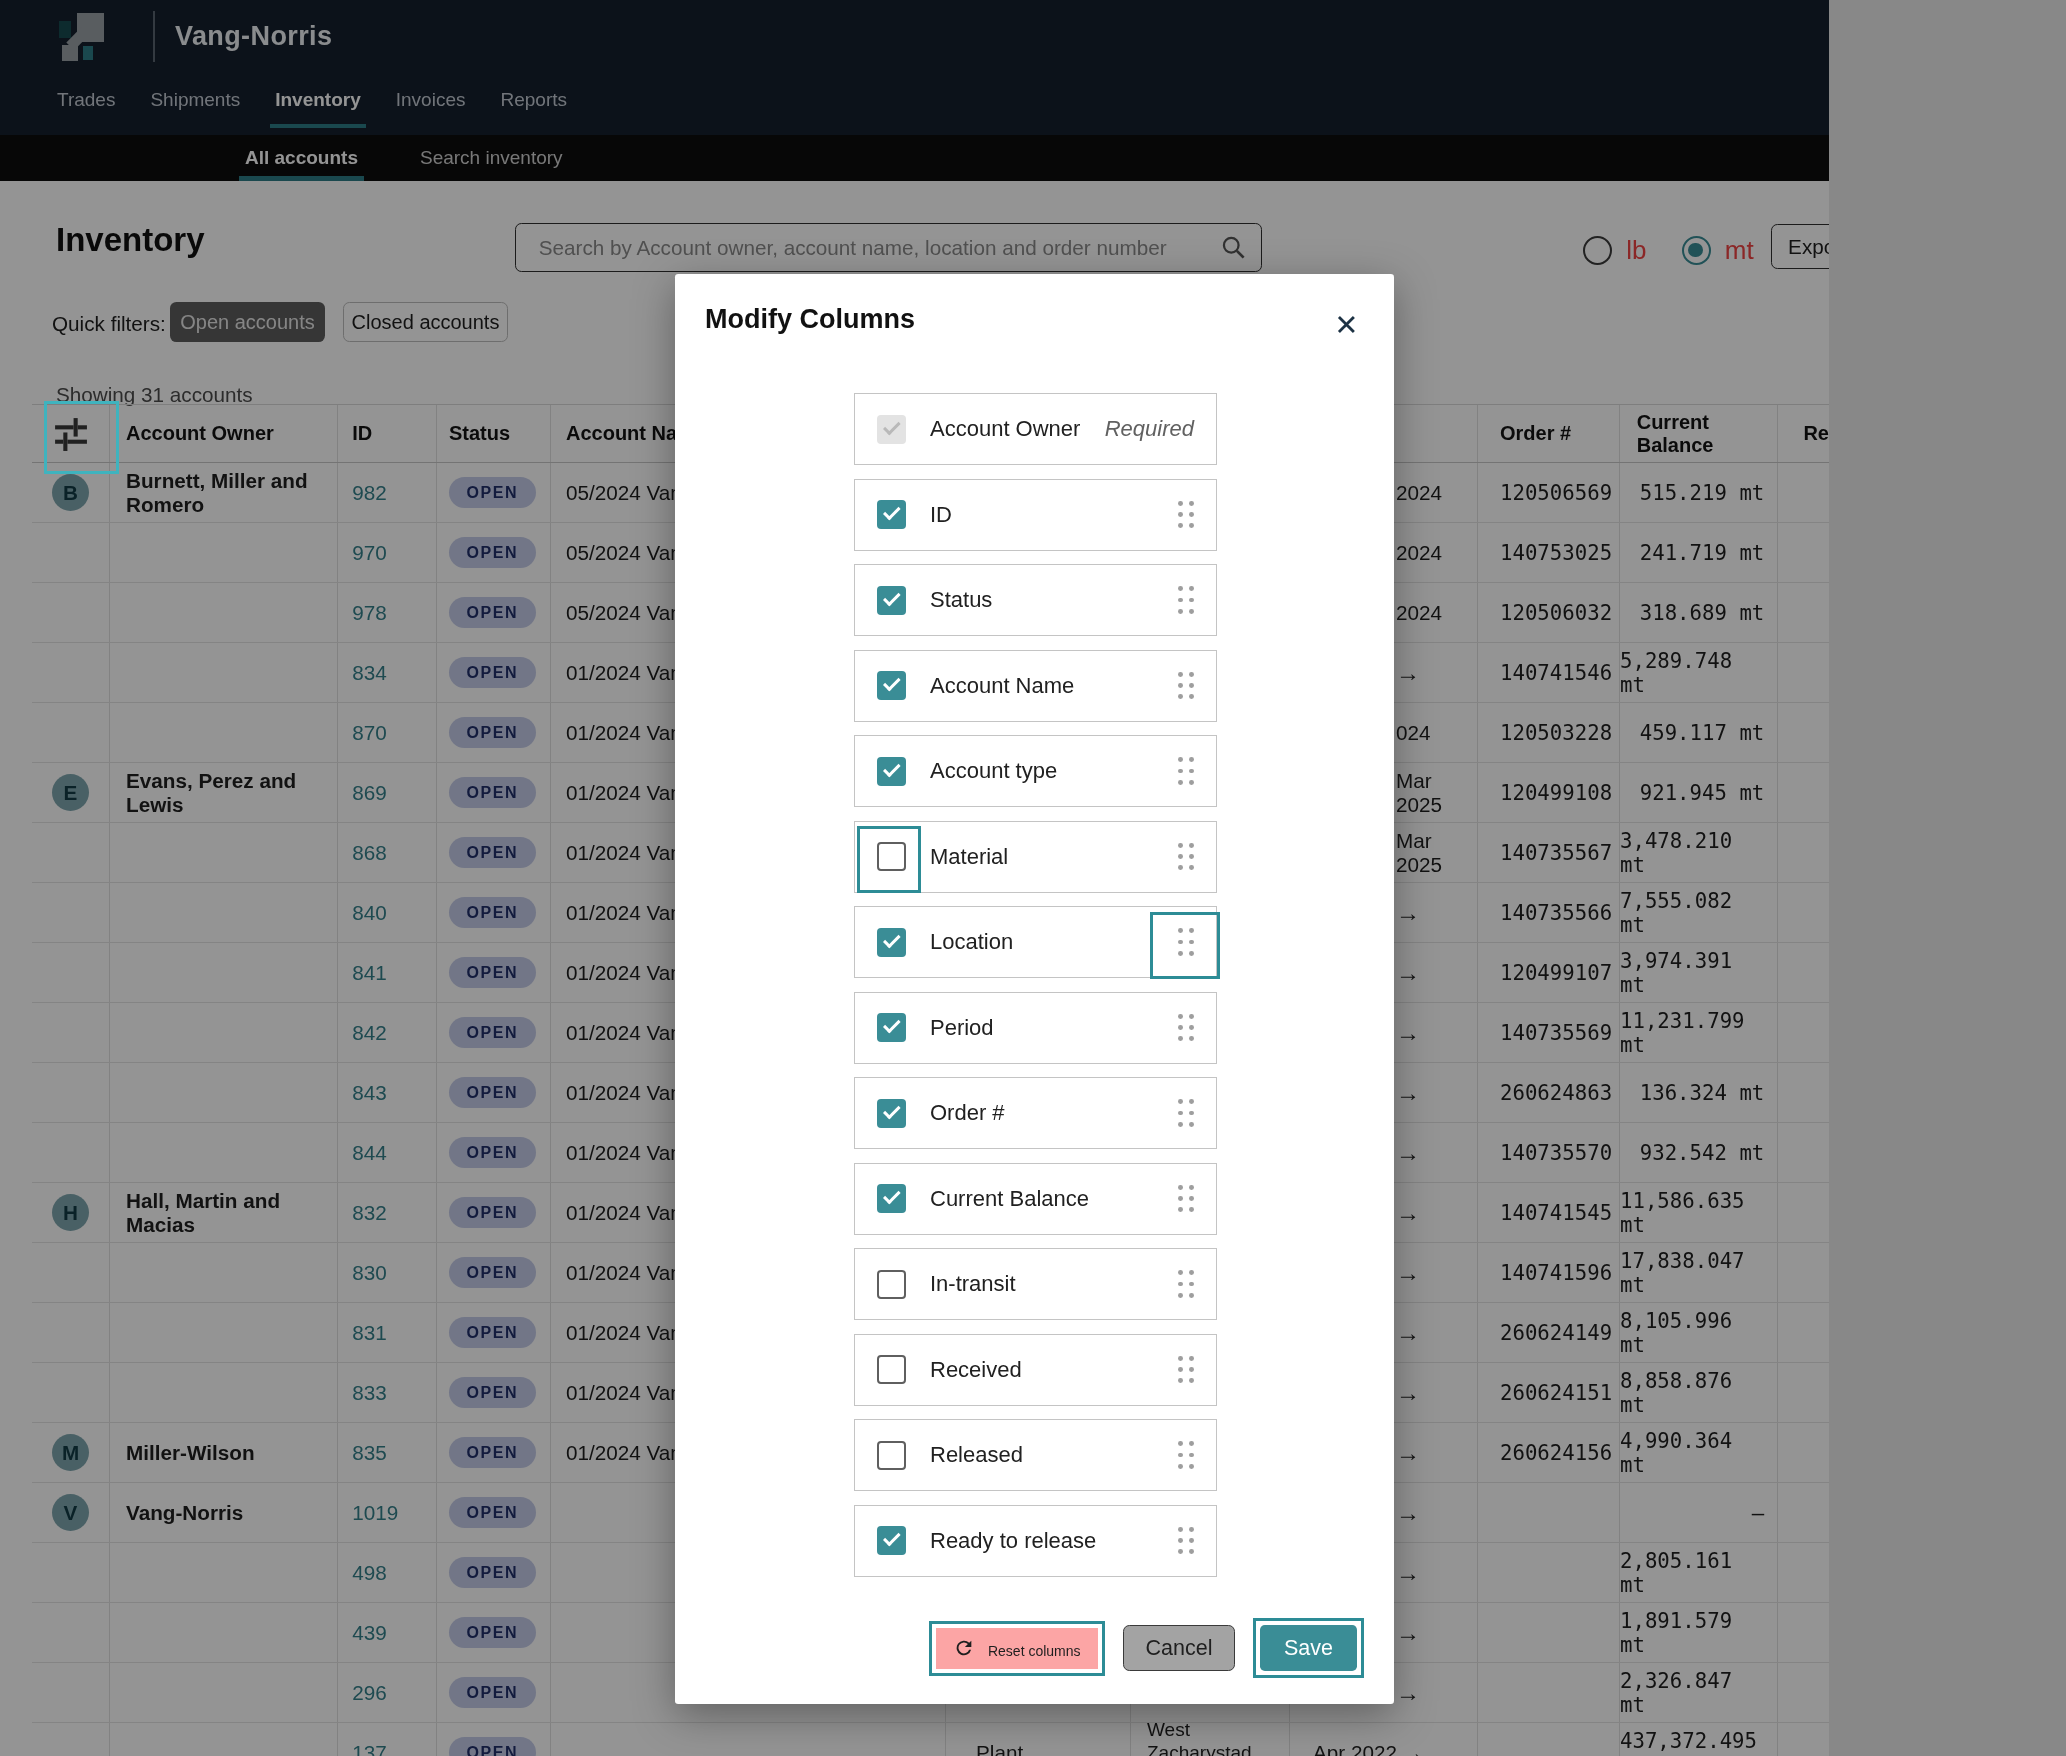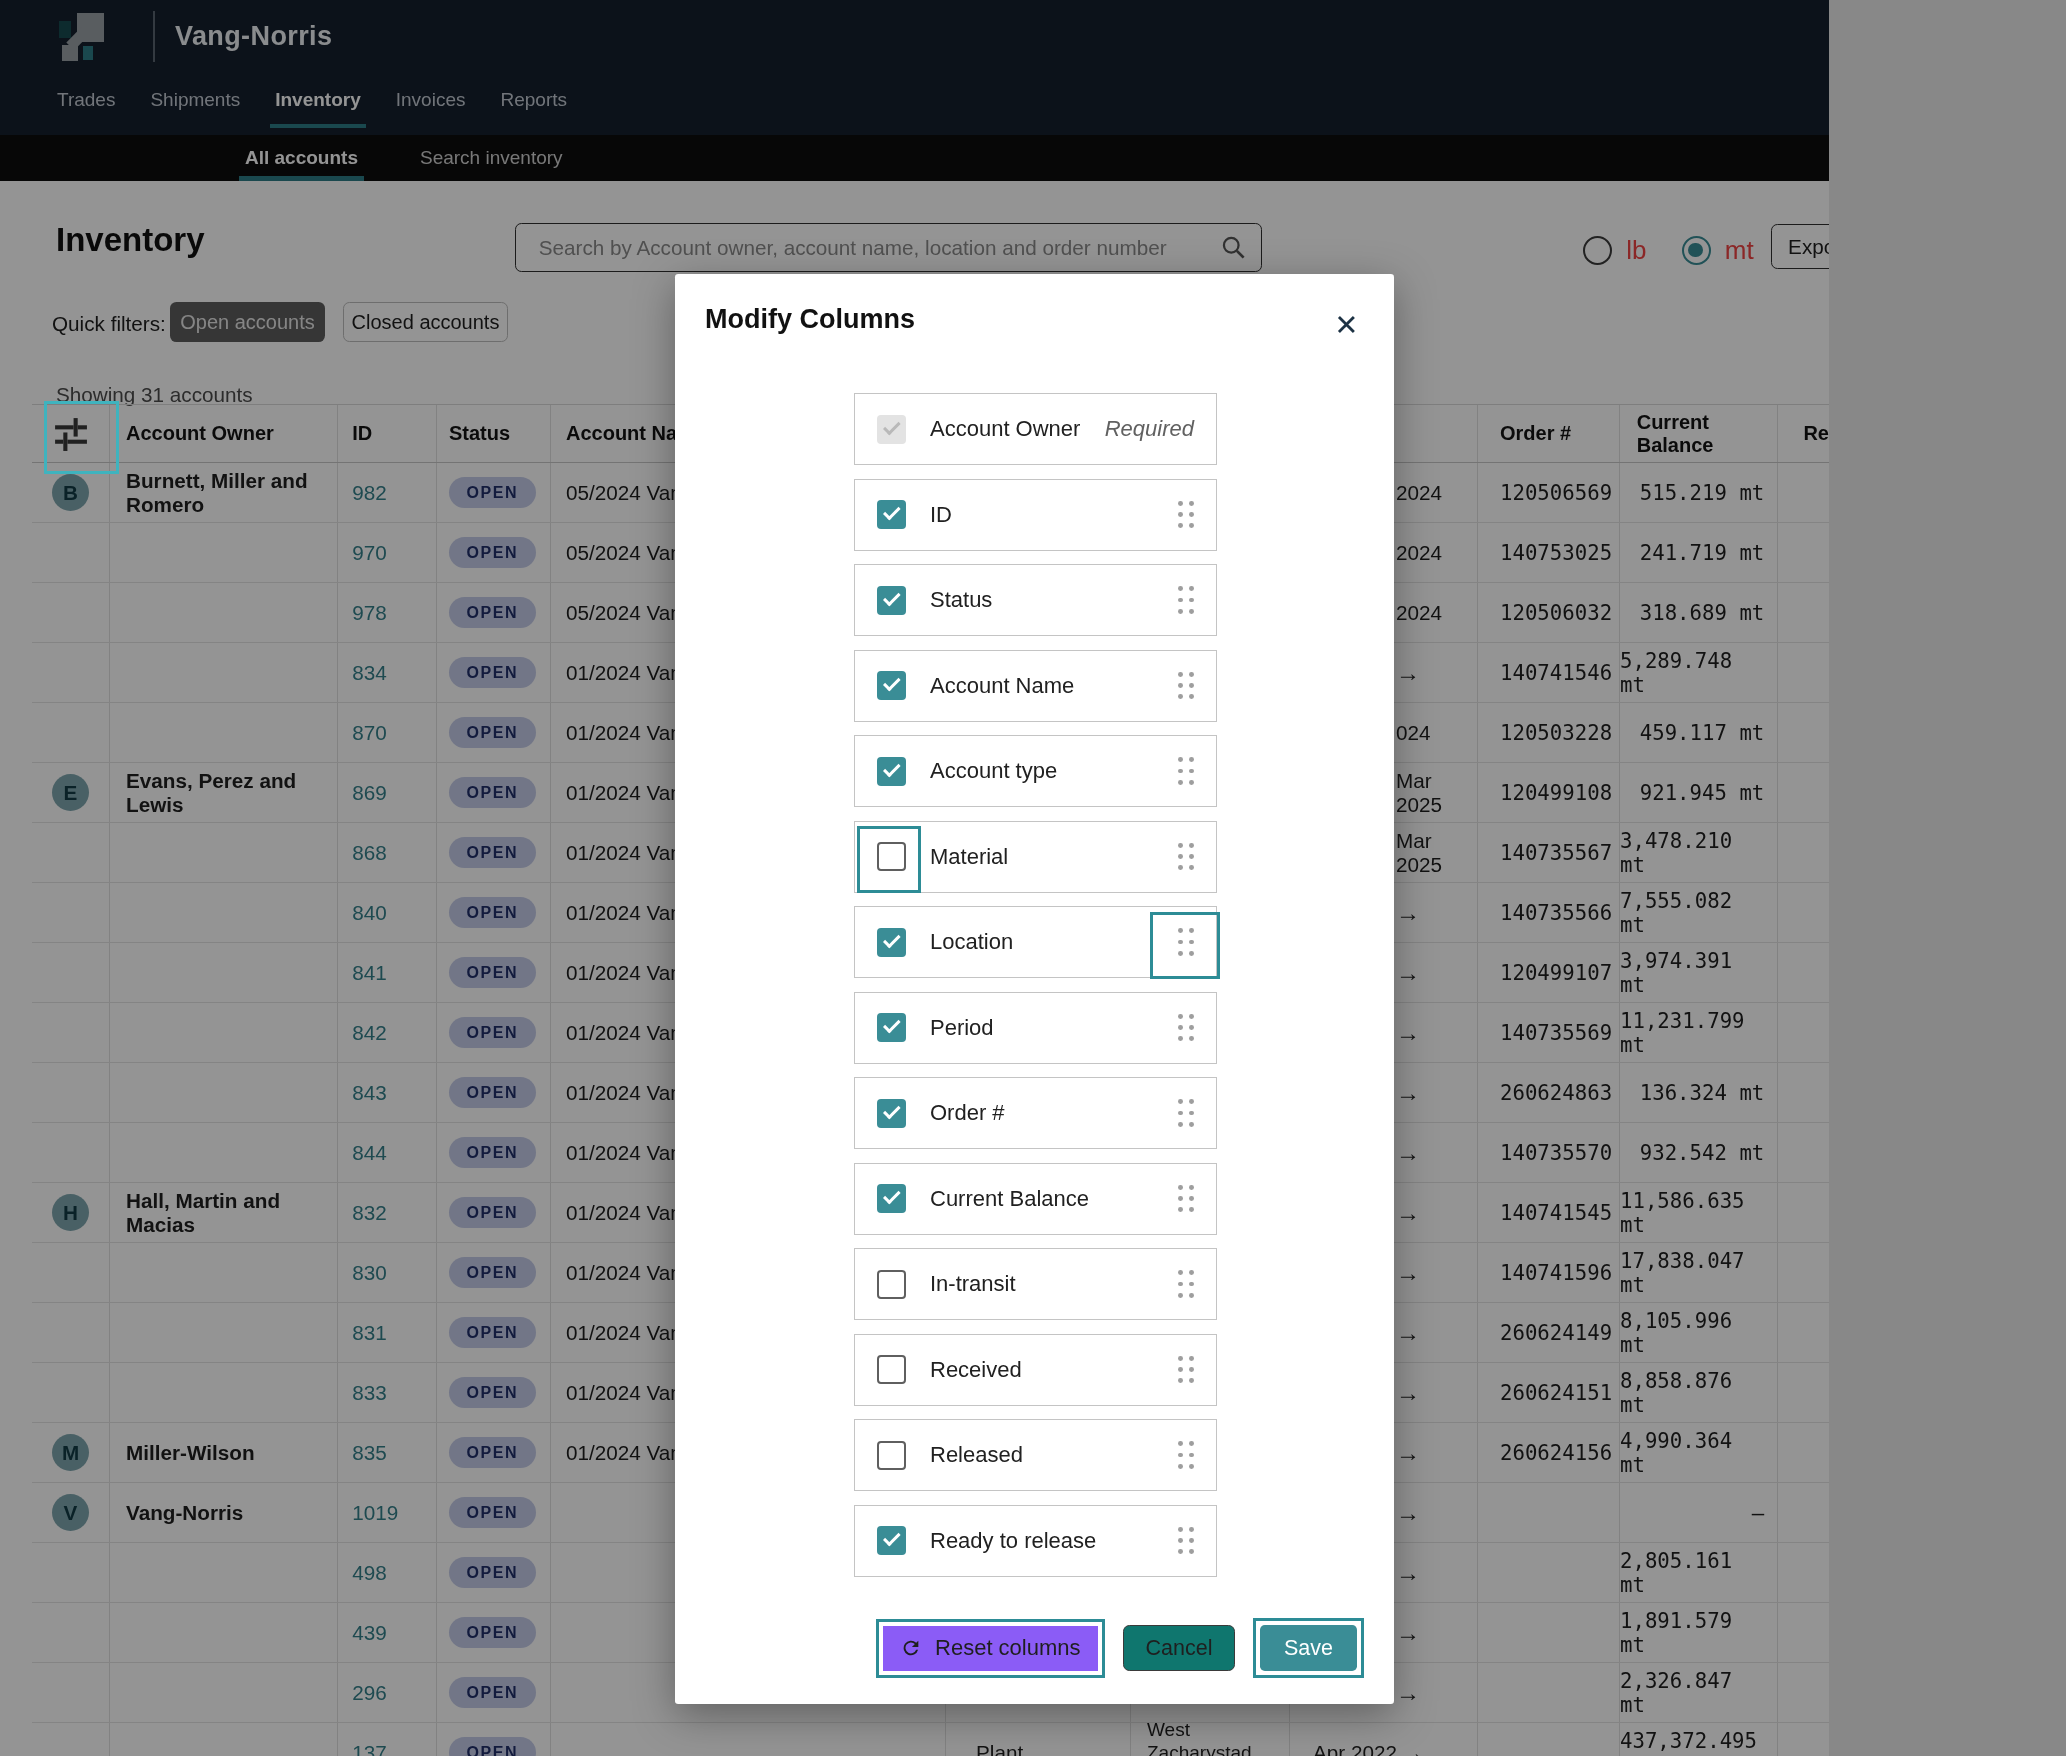--- a/index.html
+++ b/index.html
@@ -121,23 +121,23 @@
                      transform:rotate(-45deg);margin:7.2px auto 0;}
   .m-label{font-size:22px;color:#212121;margin-left:24px;flex:1;}
   .req{font-size:22px;font-style:italic;color:#616161;}
   .handle{display:grid;grid-template-columns:4.8px 4.8px;grid-template-rows:4.8px 4.8px 4.8px;gap:6.4px;cursor:grab;}
   .handle span{width:4.8px;height:4.8px;border-radius:50%;background:#9e9e9e;}
   .anno{position:absolute;border:3.2px solid #2d8c96;box-sizing:border-box;pointer-events:none;}
   .anno-cb{left:2.4px;top:4.8px;width:64px;height:67px;}
   .anno-handle{left:295px;top:4.8px;width:70px;height:67px;}
   .m-btns{position:absolute;right:30px;bottom:26px;display:flex;align-items:center;gap:17.5px;}
   .anno-wrap{border:3.2px solid #2d8c96;padding:4px;}
-  .btn-reset{display:flex;align-items:center;gap:12.7px;background:#8b5cf6;border:none;font-size:22px;color:#1f1f1f;
+  .btn-reset{display:flex;align-items:flex-end;gap:12.7px;background:#fca5a5;border:none;font-size:14px;color:#1f1f1f;
              padding:9.5px 17.5px;font-family:"Liberation Sans",sans-serif;cursor:pointer;}
-  .btn-cancel{background:#0f766e;border:1.6px solid #3a3a3a;border-radius:6.4px;font-size:21.5px;color:#1f1f1f;
+  .btn-cancel{background:#a3a3a3;border:1.6px solid #3a3a3a;border-radius:6.4px;font-size:21.5px;color:#1f1f1f;
               padding:9.5px 22px;font-family:"Liberation Sans",sans-serif;cursor:pointer;}
   .btn-save{background:#3a8d96;border:none;border-radius:4.8px;font-size:21.5px;color:#fff;
             padding:10.3px 24px;font-family:"Liberation Sans",sans-serif;cursor:pointer;}
 </style>
 </head>
 <body>
 
 <div class="stage">
 
   <div class="hdr">

